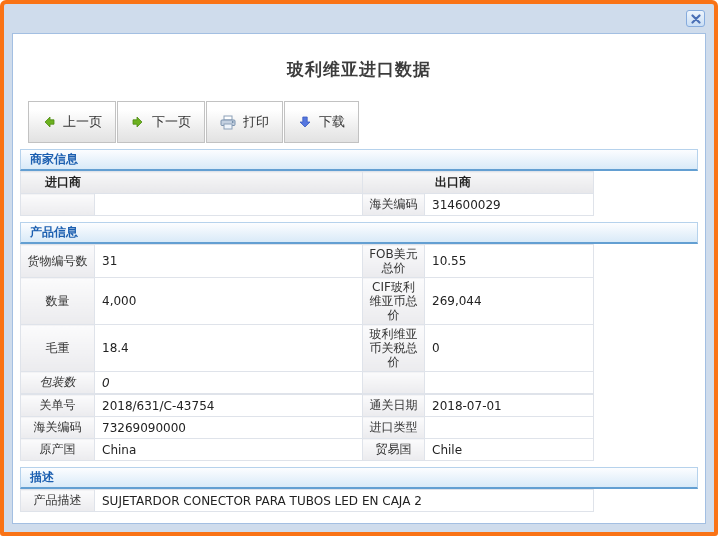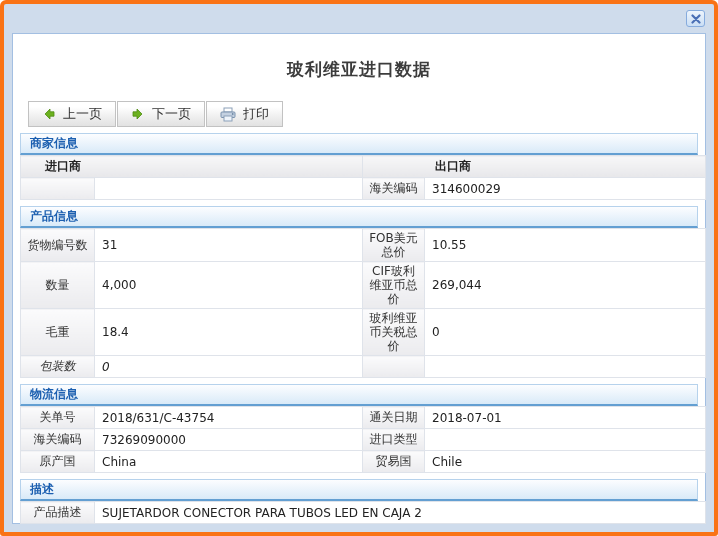--- a/index.html
+++ b/index.html
@@ -23,35 +23,35 @@
   .panel{
     position:absolute; left:8px; top:29px; right:8px; bottom:8px;
     background:#fff; border:1px solid #a3bfe2;
   }
   .title{
     margin-top:24px; text-align:center;
     font-size:17px; font-weight:bold; color:#3c3c3c; letter-spacing:1px;
   }
   .toolbar{ display:flex; margin:20px 0 0 15px; }
   .tb-btn{
-    height:26px; padding:0 13px; margin-right:1px;
+    height:42px; padding:0 13px; margin-right:1px;
     display:inline-flex; align-items:center; gap:7px;
     background:linear-gradient(#ffffff 20%,#ececec 70%,#e2e2e2);
     border:1px solid #c2c2c2;
     font-size:13px; color:#333; cursor:pointer; white-space:nowrap;
   }
   .sections{ margin-top:4px; }
   .sec-hdr{
     margin:6px 7px 0 7px; padding:2px 0 2px 9px;
     background:linear-gradient(#fcfdff,#d9eaf8);
     border:1px solid #b6d2ec; border-bottom:2px solid #639fd2;
     color:#1c5fb0; font-weight:bold; font-size:12px; line-height:15px;
   }
   table.data-table{
-    margin:0 7px; width:686px; table-layout:fixed;
+    margin:0 7px; width:574px; table-layout:fixed;
     border-collapse:collapse; background:#fff;
     border:1px solid #bdd1e8; font-size:12px; color:#222;
   }
   td{
     border:1px solid #dfe3ea; padding:2px 4px;
     vertical-align:middle; overflow:hidden; white-space:nowrap;
   }
   td.lbl{
     background:linear-gradient(#fbfbfc,#ebebee);
     text-align:center; color:#333;
@@ -111,20 +111,28 @@
         <span class="icon">
           <svg width="16" height="15" viewBox="0 0 16 15">
             <rect x="4" y="1" width="8" height="4" fill="#ffffff" stroke="#8ba0b8" stroke-width="1"></rect>
             <rect x="1" y="5" width="14" height="5.5" rx="1" fill="#c4d1e1" stroke="#7a92ae" stroke-width="1"></rect>
             <rect x="4" y="9" width="8" height="5" fill="#eef4fb" stroke="#8ba0b8" stroke-width="1"></rect>
             <circle cx="12.7" cy="7" r="0.9" fill="#6f88a5"></circle>
           </svg>
         </span>
         <span>打印</span>
       </div>
+      <div class="tb-btn">
+        <span class="icon">
+          <svg width="14" height="14" viewBox="0 0 14 14">
+            <polygon points="4.8,2 9.2,2 9.2,7 12,7 7,12 2,7 4.8,7" fill="#5577e0" stroke="#3a5bc0" stroke-width="0.8"></polygon>
+          </svg>
+        </span>
+        <span>下载</span>
+      </div>
     </div>
 
     <div class="sections">
 
       <div class="sec-hdr">商家信息</div>
       <table class="data-table">
         <colgroup>
             <col style="width:74px">
             <col style="width:268px">
             <col style="width:62px">
@@ -173,21 +181,20 @@
         </tr>
         <tr class="r17">
           <td class="lbl">包装数</td>
           <td class="val">0</td>
           <td class="lbl"></td>
           <td class="val"></td>
         </tr>
       </tbody>
         </table>
 
-      <div class="sec-hdr">物流信息</div>
       <table class="data-table">
         <colgroup>
             <col style="width:74px">
             <col style="width:268px">
             <col style="width:62px">
             <col>
           </colgroup>
         <tbody>
             <tr class="r20">
           <td class="lbl">关单号</td>

